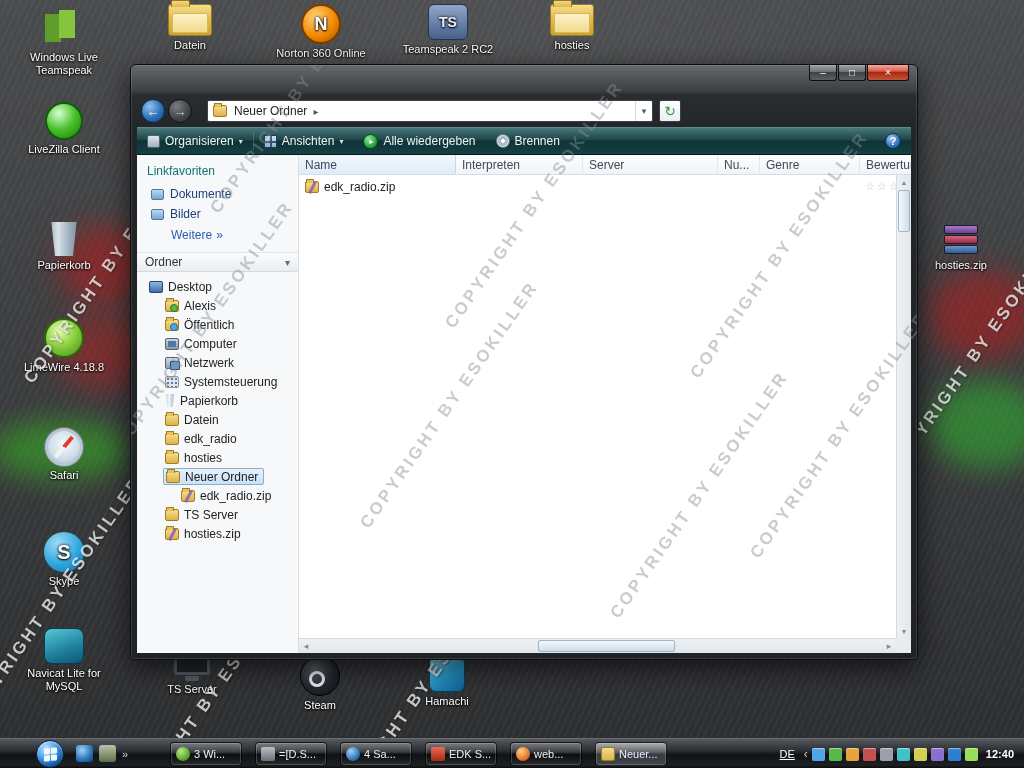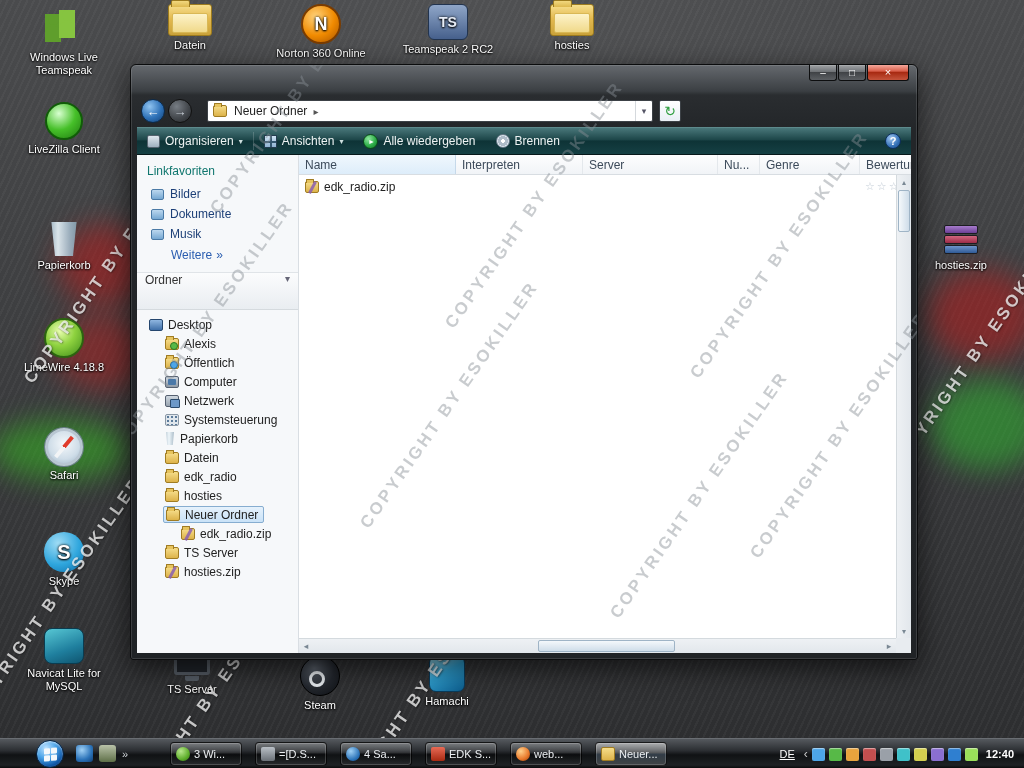--- a/index.html
+++ b/index.html
@@ -131,22 +131,22 @@
   .ico-help { width:16px; height:16px; border-radius:50%; margin-left:auto; margin-right:10px;
      background:radial-gradient(circle at 35% 30%,#9fc5f0,#3572b8 60%,#1a4a86); border:1px solid #0d2f5c;
      color:#fff; font-size:11px; font-weight:bold; display:flex; align-items:center; justify-content:center; }
 
   .body-area { position:absolute; top:90px; left:6px; right:6px; bottom:6px; background:#fff; display:flex; z-index:20; }
   .sidepane { width:162px; background:#f6f8fa; border-right:1px solid #d9dee3; font-size:12px; flex:none; }
   .favorites-title { color:#0f766e; padding:9px 0 6px 10px; }
   .fav-item { display:flex; align-items:center; gap:6px; padding:3px 0 3px 14px; color:#1c3f77; }
   .fav-ic { width:13px; height:11px; background:linear-gradient(#bcd8ef,#76a8d2); border:1px solid #4a7aa6; border-radius:2px; flex:none; }
   .fav-more { color:#2a5db0; padding:4px 0 4px 14px; display:flex; gap:4px; align-items:flex-start;margin-left:20px; }
-  .folders-header { margin-top:6px; height:38px; background:linear-gradient(#fbfcfd,#e9edf1);
-     border-top:1px solid #e0e4e8; border-bottom:1px solid #d5dade; display:flex; align-items:flex-start; padding:0 8px; color:#333; }
+  .folders-header { margin-top:6px; height:20px; background:linear-gradient(#fbfcfd,#e9edf1);
+     border-top:1px solid #e0e4e8; border-bottom:1px solid #d5dade; display:flex; align-items:center; padding:0 8px; color:#333; }
   .folders-header .chev { margin-left:auto; color:#667; font-size:10px; }
   .tree { padding-top:5px; }
   .trow { display:flex; align-items:center; gap:5px; height:19px; color:#222; white-space:nowrap; overflow:hidden; }
   .sel-pill { display:inline-flex; align-items:center; gap:5px; height:17px; padding:0 5px 0 2px;
      background:linear-gradient(#e6f2fc,#c9e2f7); border:1px solid #86add0; border-radius:2px; }
 
   .ti { width:14px; height:12px; flex:none; position:relative; }
   .ti-folder, .ti-zip, .ti-user, .ti-public { background:linear-gradient(#f6dd8a,#ddb34a); border:1px solid #a07c22; border-radius:2px; }
   .ti-folder::before, .ti-zip::before, .ti-user::before, .ti-public::before {
      content:""; position:absolute; top:-3px; left:0; width:6px; height:3px; background:#e7c45e;
@@ -356,29 +356,25 @@
     </div>
     <div class="ico-help">?</div>
   </div>
 
   <div class="body-area">
 
     <div class="sidepane">
       <div class="favorites-title">Linkfavoriten</div>
       <div class="fav-item">
         <span class="fav-ic"></span>
-        <span>Bilder</span>
+        <span>Dokumente</span>
       </div>
       <div class="fav-item">
         <span class="fav-ic"></span>
-        <span>Dokumente</span>
-      </div>
-      <div class="fav-item">
-        <span class="fav-ic"></span>
-        <span>Musik</span>
+        <span>Bilder</span>
       </div>
       <div class="fav-more">
         <span>Weitere</span>
         <span>»</span>
       </div>
 
       <div class="folders-header">
         <span>Ordner</span>
         <span class="chev">▾</span>
       </div>

